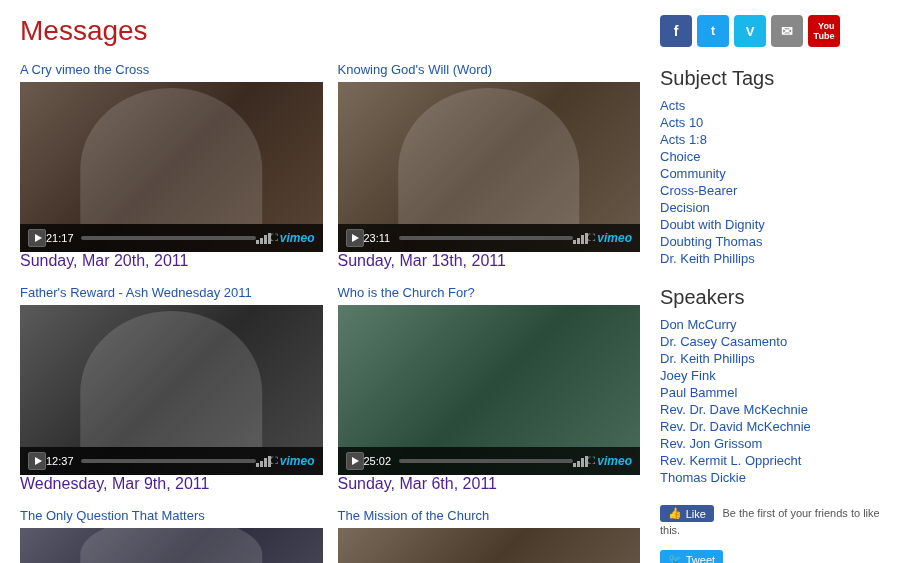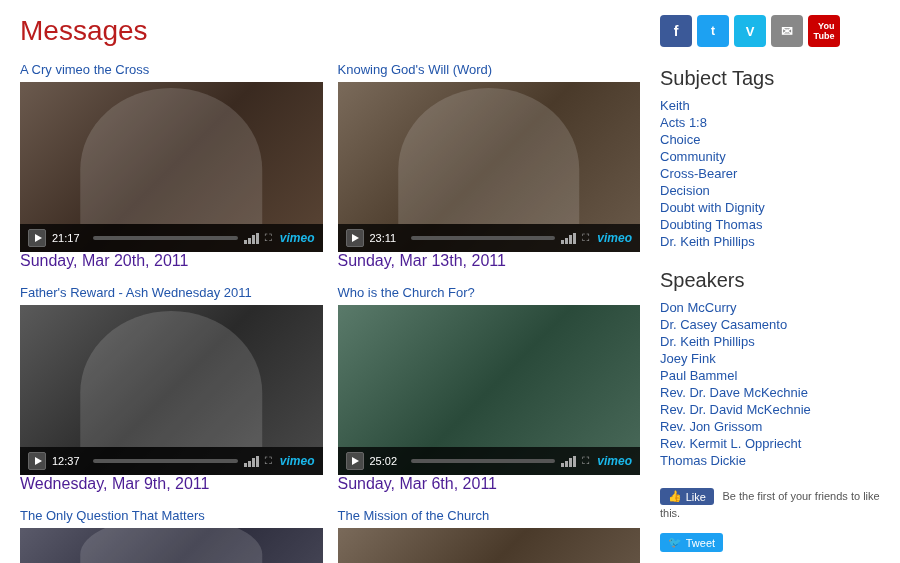--- a/index.html
+++ b/index.html
@@ -20,21 +20,21 @@
     .video-thumb { width: 100%; height: 170px; background: #333; position: relative; overflow: hidden; }
     
     .video-thumb-inner { width: 100%; height: 100%; background: linear-gradient(135deg, #555 0%, #222 100%); display: flex; align-items: center; justify-content: center; }
     
     .thumb-1 { background: linear-gradient(135deg, #6b5a4e 0%, #3a2a20 50%, #5a4535 100%); }
     .thumb-2 { background: linear-gradient(135deg, #7a6a5a 0%, #4a3a2a 50%, #6a5a4a 100%); }
     .thumb-3 { background: linear-gradient(135deg, #5a5a5a 0%, #2a2a2a 50%, #4a4a4a 100%); }
     .thumb-5 { background: linear-gradient(135deg, #5a5a6a 0%, #2a2a3a 50%, #4a4a5a 100%); }
     .thumb-6 { background: linear-gradient(135deg, #7a6a5a 0%, #4a3a2a 50%, #6a5a4a 100%); }
     
-    .video-controls { position: absolute; bottom: 0; left: 0; right: 0; height: 28px; background: rgba(0,0,0,0.75); display: flex; align-items: center; gap: 6px; padding: 0 8px; }
+    .video-controls { position: absolute; bottom: 0; left: 0; right: 0; height: 28px; background: rgba(0,0,0,0.75); display: flex; align-items: center; gap: 0; padding: 0 8px; }
     
     .play-btn { width: 18px; height: 18px; background: rgba(80,80,80,0.9); border-radius: 2px; display: flex; align-items: center; justify-content: center; cursor: pointer; border: 1px solid #666; }
     .play-btn::after { content: ''; border-left: 7px solid #fff; border-top: 4px solid transparent; border-bottom: 4px solid transparent; margin-left: 2px; }
     
     .duration { color: #fff; font-size: 11px; min-width: 35px; }
     
     .progress-bar { flex: 1; height: 4px; background: #555; border-radius: 2px; position: relative; }
     .progress-fill { height: 100%; background: #888; border-radius: 2px; width: 0%; }
     
     .volume-bars { display: flex; gap: 1px; align-items: flex-end; height: 12px; }
@@ -209,21 +209,22 @@
     <div class="social-icons">
       <a class="social-btn social-facebook" href="#">f</a>
       <a class="social-btn social-twitter" href="#" style="font-size:12px;">t</a>
       <a class="social-btn social-vimeo" href="#" style="font-size:13px; font-weight:bold;">V</a>
       <a class="social-btn social-email" href="#" style="font-size:14px;">✉</a>
       <a class="social-btn social-youtube" href="#" style="font-size:9px;">You<br>Tube</a>
     </div>
 
     <h2 class="section-title">Subject Tags</h2>
     <ul class="tag-list">
-      <li><a href="#">Keith</a></li>
+      <li><a href="#">Acts</a></li>
+      <li><a href="#">Acts 10</a></li>
       <li><a href="#">Acts 1:8</a></li>
       <li><a href="#">Choice</a></li>
       <li><a href="#">Community</a></li>
       <li><a href="#">Cross-Bearer</a></li>
       <li><a href="#">Decision</a></li>
       <li><a href="#">Doubt with Dignity</a></li>
       <li><a href="#">Doubting Thomas</a></li>
       <li><a href="#">Dr. Keith Phillips</a></li>
     </ul>
 

